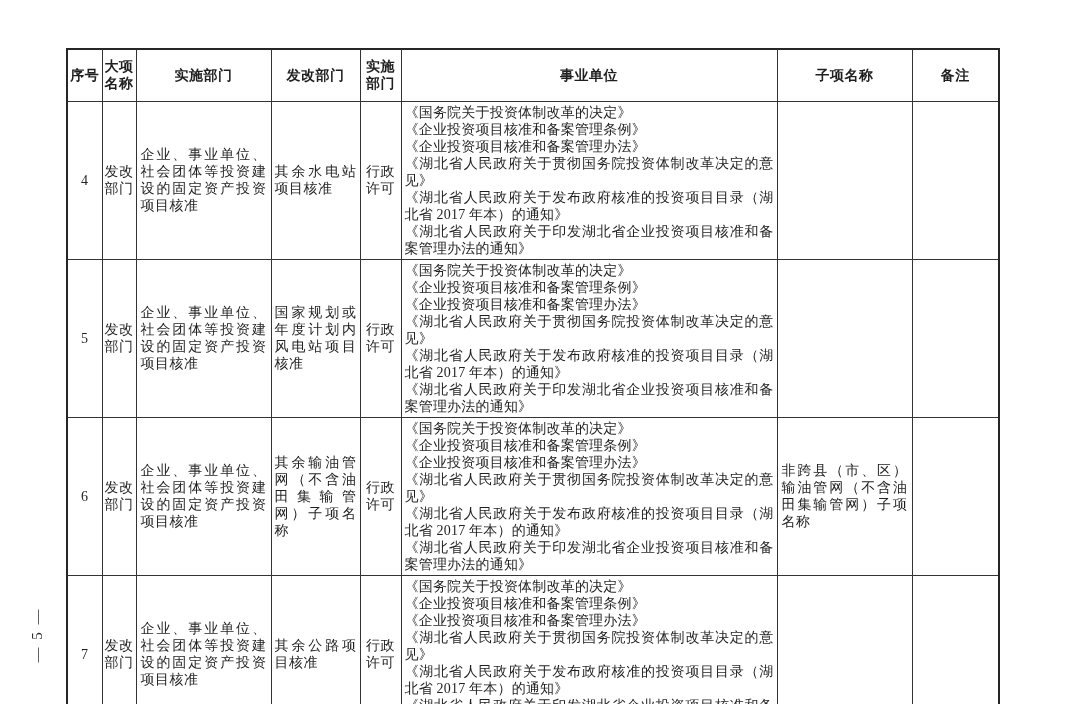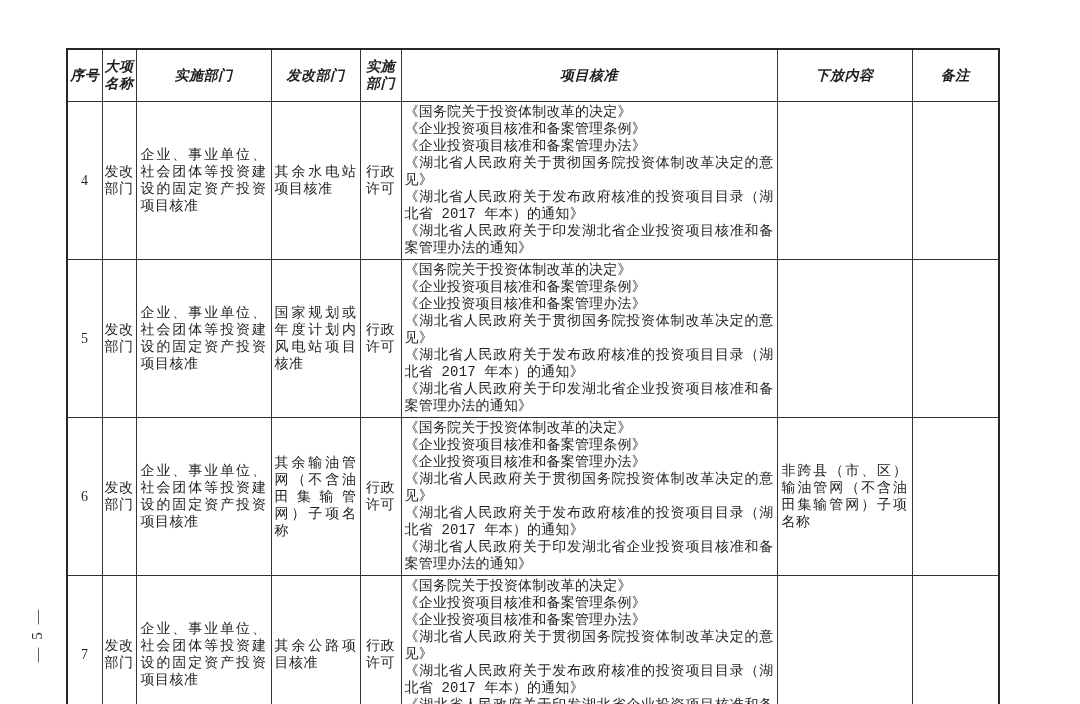--- a/index.html
+++ b/index.html
@@ -68,27 +68,26 @@
     text-align: justify;
     text-justify: inter-character;
     padding: 2px 3px;
     letter-spacing: 0.5px;
   }
   td.c-basis {
     text-align: left;
     padding: 2px 3px;
     vertical-align: middle;
     letter-spacing: 0.2px;
-    font-family: Liberation Mono, monospace;
   }
   td.c-basis .basis-item {
     text-align: justify;
     text-justify: inter-character;
   }
-  tr.r-header { height: 52px; font-style: italic; }
+  tr.r-header { height: 52px; }
   tr.r-0 { height: 140px; }
   tr.r-1 { height: 148px; }
   tr.r-2 { height: 145px; }
   tr.r-3 { height: 139px; }
 </style>
 </head>
 <body>
 
 <div class="page">
 
@@ -105,22 +104,22 @@
       <col style="width:135px">
       <col style="width:87px">
     </colgroup>
     <thead>
       <tr class="r-header">
         <th>序号</th>
         <th>大项名称</th>
         <th>实施部门</th>
         <th>发改部门</th>
         <th>实施部门</th>
-        <th>项目核准</th>
-        <th>下放内容</th>
+        <th>事业单位</th>
+        <th>子项名称</th>
         <th>备注</th>
       </tr>
     </thead>
     <tbody>
       <tr class="r-0">
         <td class="c-center">4</td>
         <td class="c-center">发改部门</td>
         <td class="c-justify">企业、事业单位、社会团体等投资建设的固定资产投资项目核准</td>
         <td class="c-sub">其余水电站项目核准</td>
         <td class="c-center">行政许可</td>

